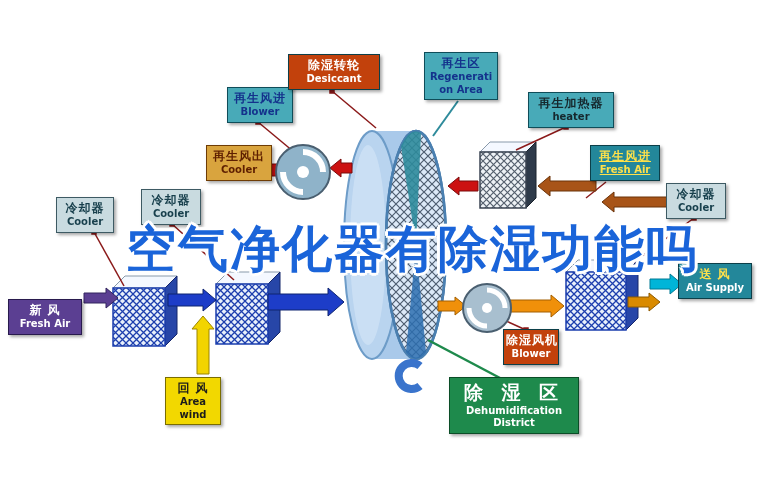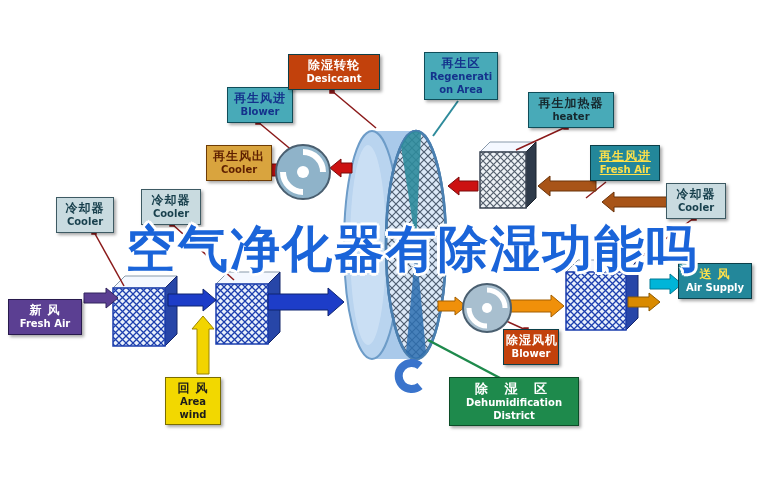--- a/index.html
+++ b/index.html
@@ -41,21 +41,21 @@
   .pos-exhaust         { left:166px; top:145px; width:66px; }
   .pos-regen-fresh-air { left:590px; top:145px; width:70px;text-decoration:underline; }
   .pos-cooler-left     { left:56px;  top:197px; width:58px; }
   .pos-cooler-mid      { left:141px; top:189px; width:60px; }
   .pos-cooler-right    { left:666px; top:183px; width:60px; }
   .pos-fresh-air-in    { left:8px;   top:279px; width:74px; }
   .pos-air-supply      { left:678px; top:263px; width:74px; }
   .pos-back-wind       { left:165px; top:377px; width:56px; }
   .pos-dehumid-blower  { left:503px; top:329px; width:56px; }
   .pos-dehumid-district{ left:449px; top:377px; width:130px; }
-  .pos-dehumid-district .zh { font-size:13px; letter-spacing:6px; }
+  .pos-dehumid-district .zh { font-size:19px; letter-spacing:6px; }
 
   
   .title {
     position:absolute; left:126px; top:216px; z-index:30;
     font-size:50px; font-weight:bold; letter-spacing:2px; white-space:nowrap;
     color:#1a64d9;
     text-shadow:
       -2px -2px 0 #fff, 2px -2px 0 #fff, -2px 2px 0 #fff, 2px 2px 0 #fff,
       -3px 0 0 #fff, 3px 0 0 #fff, 0 -3px 0 #fff, 0 3px 0 #fff;
   }

